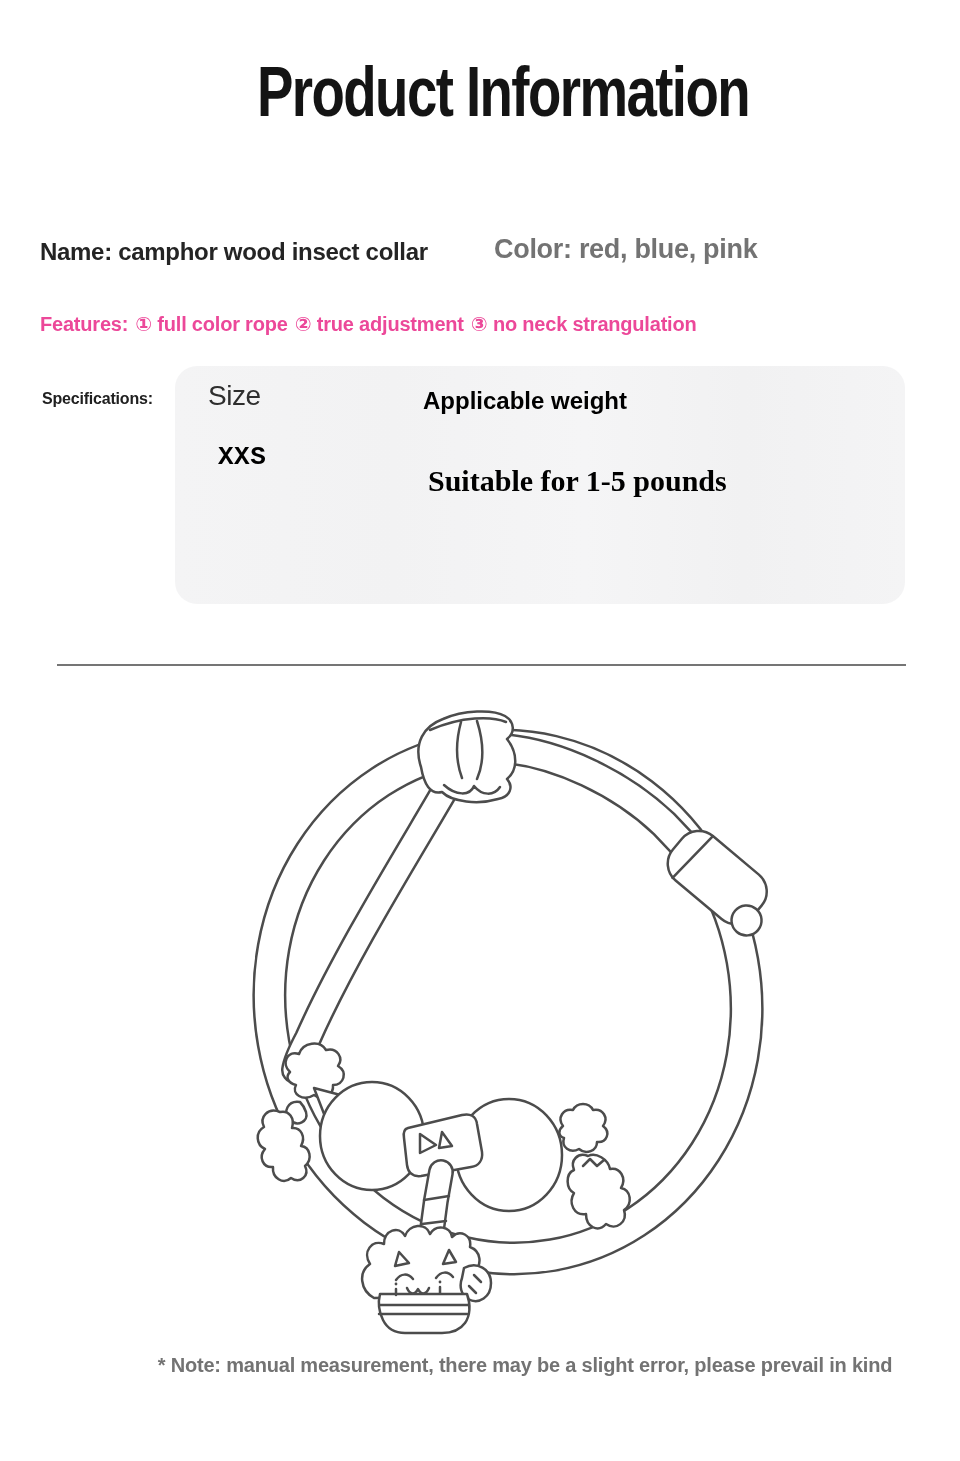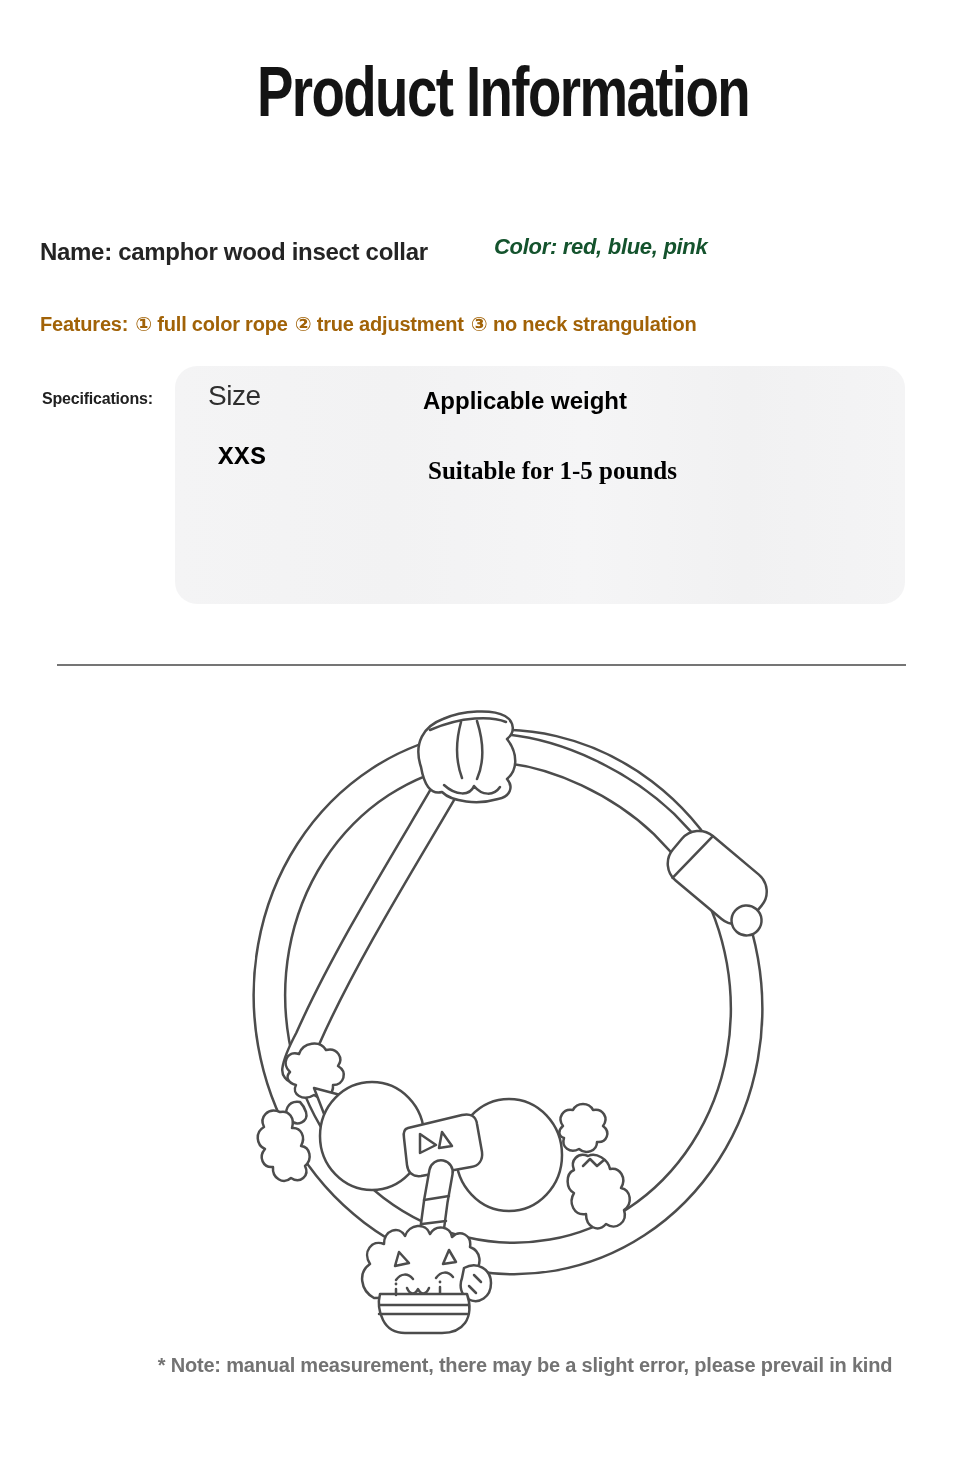--- a/index.html
+++ b/index.html
@@ -14,27 +14,26 @@
     transform:translateX(23px) scaleX(0.78);transform-origin:center;
     white-space:nowrap;
   }
   .name-line{
     position:absolute;top:232px;left:40px;
     font-size:24px;font-weight:700;color:#242424;letter-spacing:-0.3px;
     white-space:nowrap;
   }
   .color-line{
     position:absolute;top:228px;left:494px;
-    font-size:22px;font-weight:700;color:#14532d;letter-spacing:-0.3px;
+    font-size:27px;font-weight:700;color:#737373;letter-spacing:-0.3px;
     white-space:nowrap;
-    font-style:italic;
   }
   .features{
     position:absolute;top:306px;left:40px;
-    font-size:20px;font-weight:700;color:#a16207;letter-spacing:-0.2px;
+    font-size:20px;font-weight:700;color:#ec4899;letter-spacing:-0.2px;
     white-space:nowrap;
   }
   .features span{margin-right:7px;}
   .spec-label{
     position:absolute;top:384px;left:42px;
     font-size:16px;font-weight:700;color:#202020;letter-spacing:-0.2px;
   }
   .spec-panel{
     position:absolute;top:360px;left:175px;width:730px;height:238px;
     border-radius:22px;
@@ -48,23 +47,23 @@
     position:absolute;top:21px;left:248px;
     font-family:Liberation Sans, sans-serif;
     font-size:24px;font-weight:700;color:#000;
   }
   .spec-val-size{
     position:absolute;top:76px;left:43px;
     font-family:Liberation Mono, monospace;
     font-size:26px;font-weight:700;color:#000;letter-spacing:0.5px;
   }
   .spec-val-weight{
-    position:absolute;top:91px;left:253px;
+    position:absolute;top:98px;left:253px;
     font-family:"Liberation Serif","DejaVu Serif",serif;
-    font-size:25px;font-weight:700;color:#000;
+    font-size:30px;font-weight:700;color:#000;
   }
   .divider{
     position:absolute;top:658px;left:57px;width:849px;height:2px;
     background:#757575;
   }
   .collar-svg{position:absolute;top:660px;left:0;}
   .note-line{
     position:absolute;top:1348px;left:125px;width:800px;text-align:center;
     font-size:20px;font-weight:700;color:#737373;letter-spacing:-0.2px;
     white-space:nowrap;

